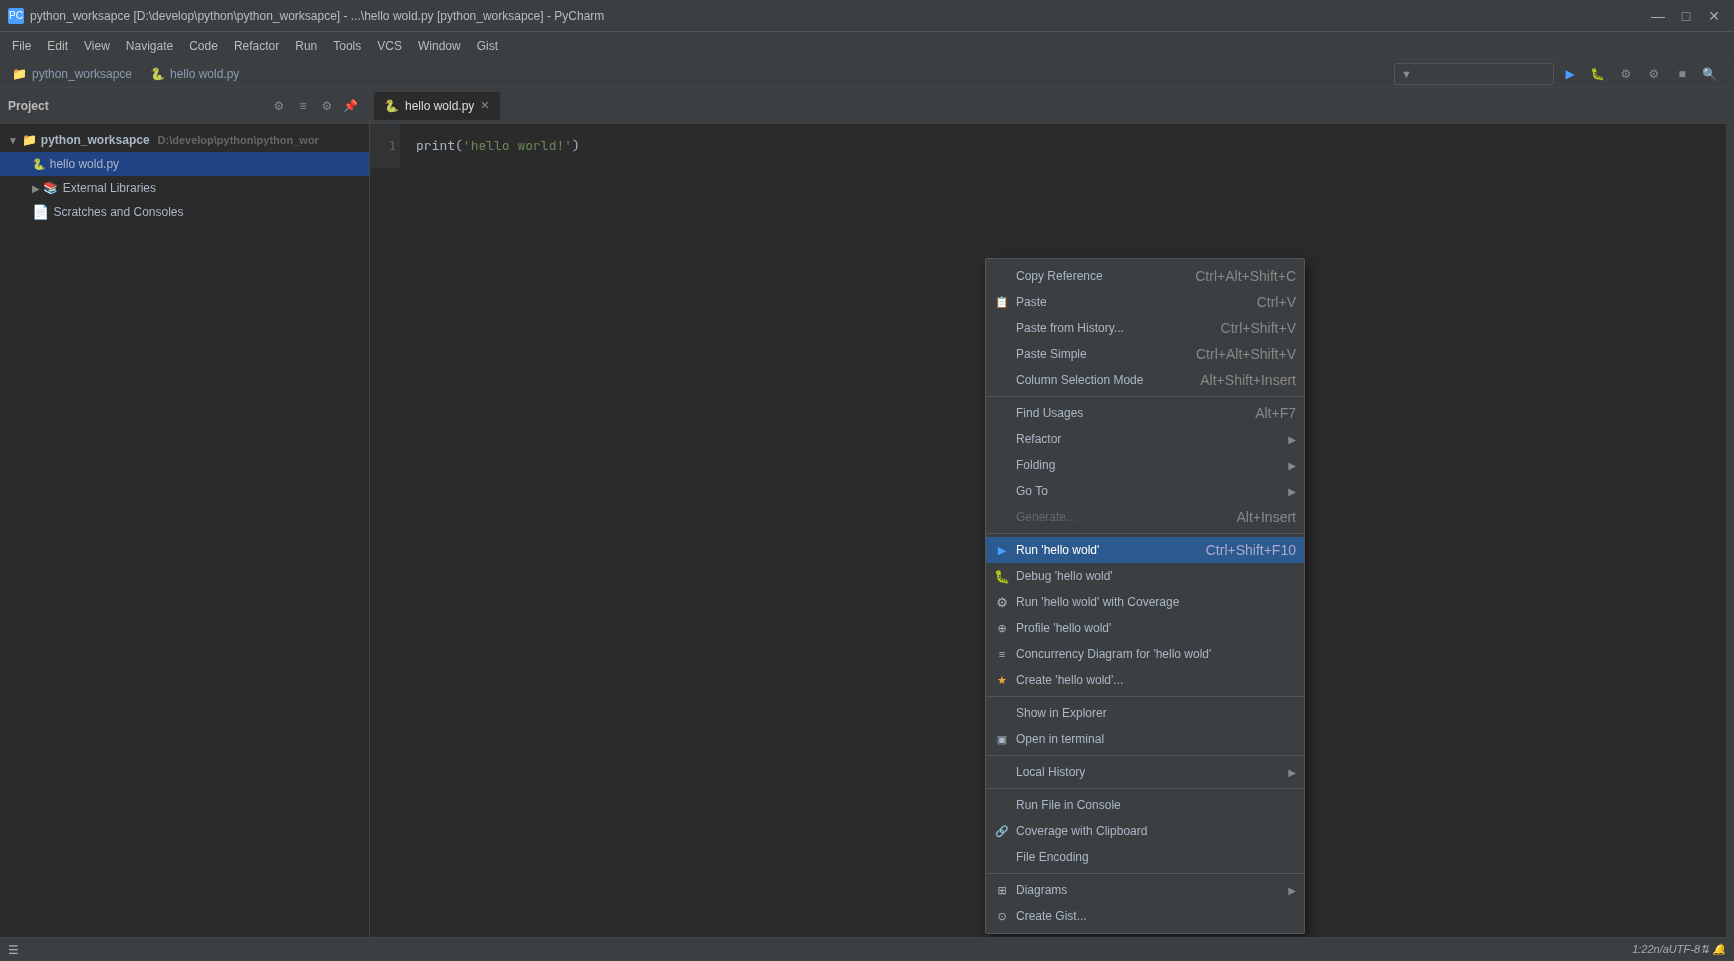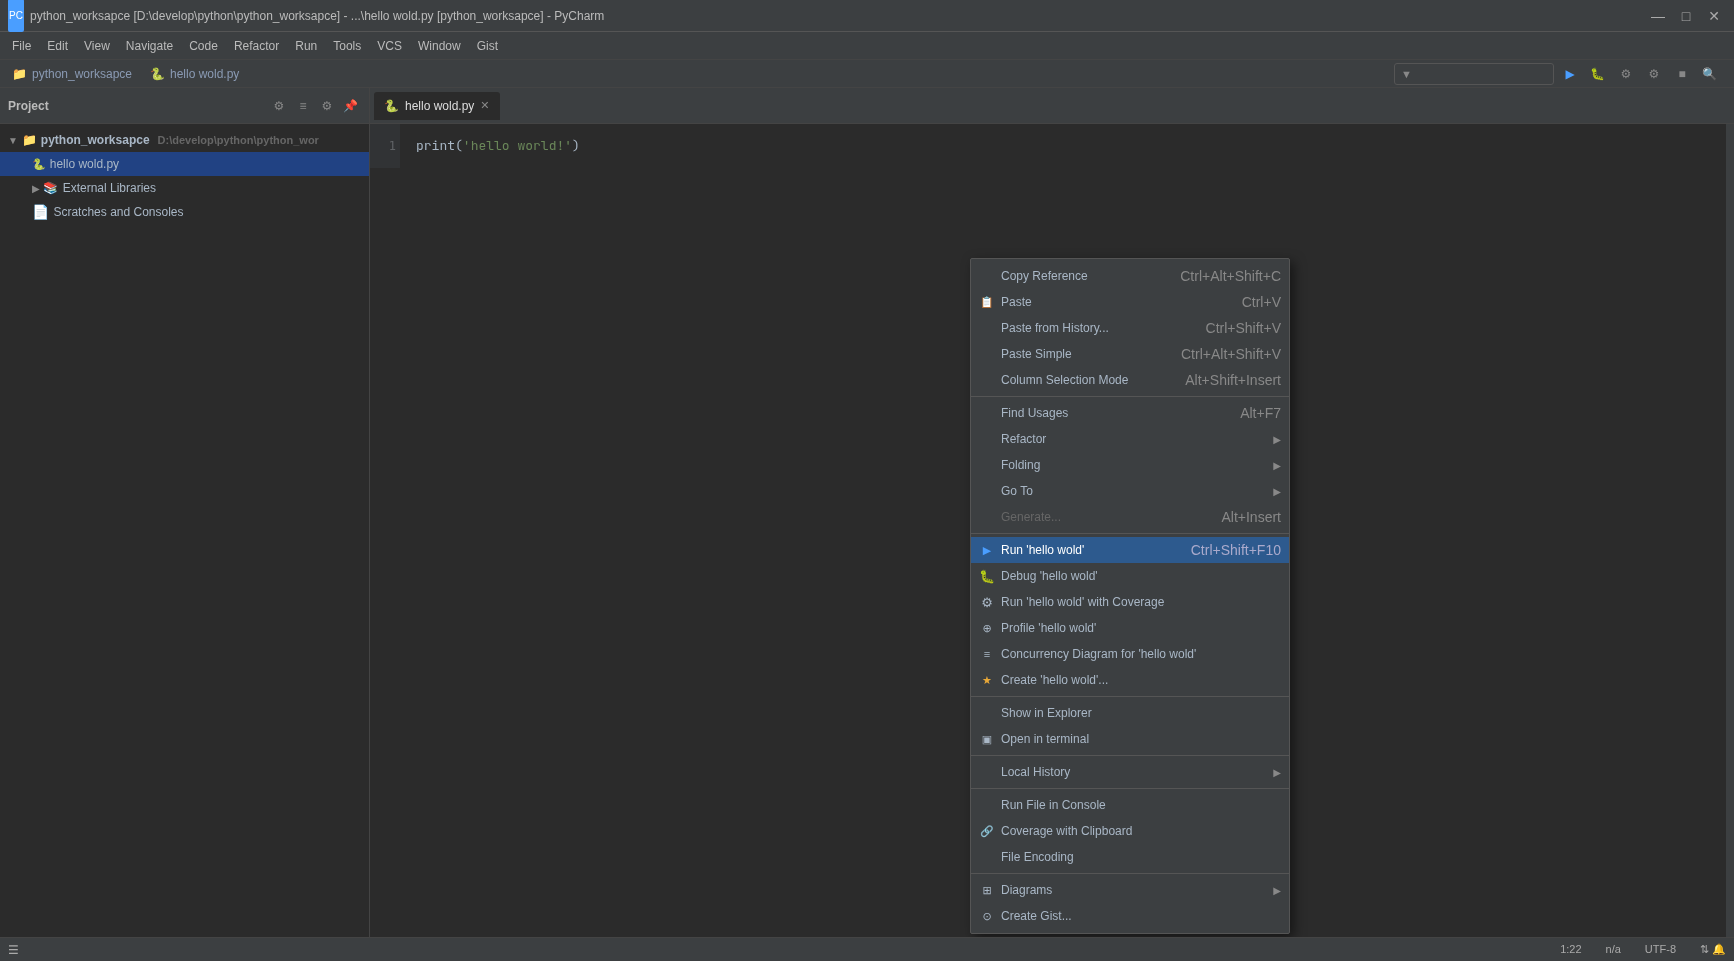--- a/index.html
+++ b/index.html
@@ -18,21 +18,21 @@
     .title-bar {
       background: #3c3f41;
       height: 32px;
       display: flex;
       align-items: center;
       padding: 0 8px;
       border-bottom: 1px solid #555;
     }
     .title-bar-icon {
       width: 16px;
-      height: 33px;
+      height: 16px;
       margin-right: 6px;
       background: #4a9eff;
       border-radius: 2px;
       font-size: 10px;
       display: flex;
       align-items: center;
       justify-content: center;
       color: white;
       flex-shrink: 0;
     }
@@ -160,21 +160,21 @@
       line-height: 20px;
       color: #a9b7c6;
     }
     .code-string { color: #6a8759; }
     .code-builtin { color: #a9b7c6; }
 
     
     .context-menu {
       position: absolute;
       top: 170px;
-      left: 600px;
+      left: 615px;
       width: 320px;
       background: #3c3f41;
       border: 1px solid #555;
       box-shadow: 4px 4px 12px rgba(0,0,0,0.5);
       z-index: 100;
       border-radius: 2px;
       padding: 4px 0;
     }
     .ctx-item {
       height: 26px;
@@ -233,21 +233,22 @@
       display: flex;
       align-items: center;
       padding: 0 8px;
       font-size: 11px;
       color: #aaa;
       gap: 12px;
     }
     .status-right {
       margin-left: auto;
       display: flex;
-      gap: 24px;
+      gap: 0;
+      font-style: italic;
     }
 
     
     .scroll-indicator {
       position: absolute;
       right: 0;
       top: 36px;
       width: 8px;
       height: 100%;
       background: #3c3f41;

